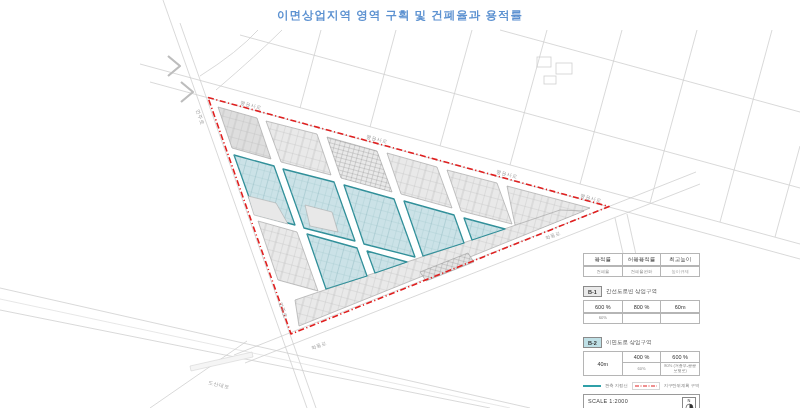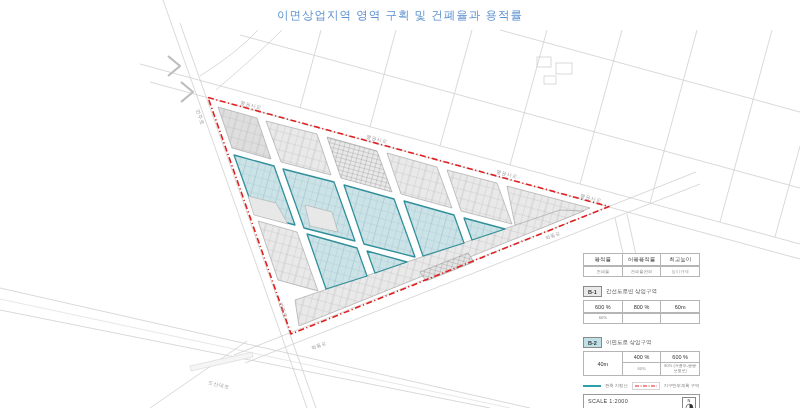--- a/index.html
+++ b/index.html
@@ -1,20 +1,20 @@
 <!DOCTYPE html>
 <html><head>
 <meta charset="utf-8">
 <style>
   html,body{margin:0;padding:0;background:#fff;}
   #stage{position:relative;width:800px;height:408px;background:#fff;overflow:hidden;
          font-family:"Liberation Sans",sans-serif;}
   #map-svg{position:absolute;left:0;top:0;}
   .page-title{position:absolute;left:0;top:8px;width:800px;text-align:center;
-    color:#5d92d1;font-size:11.5px;letter-spacing:1px;font-weight:normal;}
+    color:#5d92d1;font-size:11.5px;letter-spacing:1px;font-weight:bold;}
   .road-label{fill:#9a9a9a;font-size:5px;letter-spacing:.4px;}
   
   .legend{position:absolute;left:583px;top:253px;width:117px;background:#fff;}
   .grid3{display:grid;grid-template-columns:1fr 1fr 1fr;border-top:1px solid #b5b5b5;border-left:1px solid #b5b5b5;}
   .grid3 .c{border-right:1px solid #b5b5b5;border-bottom:1px solid #b5b5b5;
     display:flex;align-items:center;justify-content:center;text-align:center;color:#444;}
   .hdr .c{height:11px;font-size:5.5px;}
   .sub .c{height:9px;font-size:4.3px;color:#999;}
   .zone-head{display:flex;align-items:center;gap:4px;margin:6px 0 3px 0;}
   .chip{width:17px;height:9px;border:1px solid #8a8a8a;font-size:5.5px;font-weight:bold;color:#333;

